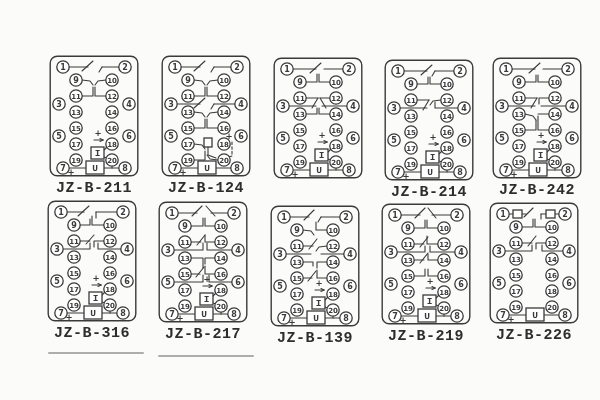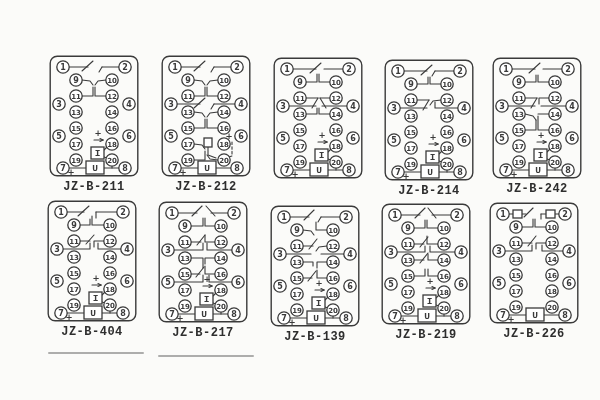--- a/index.html
+++ b/index.html
@@ -7,21 +7,21 @@
     width:600px;height:400px;overflow:hidden;position:relative;
     background:#fbfbf9;
     font-family:"Liberation Sans",sans-serif;
   }
   .sheet{position:absolute;inset:0;}
   .panel{position:absolute;}
   .panel svg{display:block;}
   .panel-label{
     width:92px;text-align:center;margin-top:2px;
     font-family:"Liberation Mono","DejaVu Sans Mono",monospace;
-    font-size:12px;letter-spacing:0.5px;color:#2e2e2e;font-weight:700;
+    font-size:15px;letter-spacing:0.5px;color:#2e2e2e;font-weight:700;
   }
   .artifact-line{
     position:absolute;height:2px;background:#6e6e6e;opacity:0.55;border-radius:2px;
   }
 </style>
 </head>
 <body style="background: rgb(251, 251, 249);">
 
 <div class="sheet">
     <div class="panel" style="left: 48px; top: 54px;">
@@ -249,21 +249,21 @@
           <circle cx="15" cy="114" r="6.2" fill="#ffffff" stroke="#3a3a3a" stroke-width="1.3"></circle>
           <text x="15" y="116.7" text-anchor="middle" font-size="8" font-weight="700" font-family="&quot;DejaVu Sans&quot;,sans-serif" fill="#3a3a3a">7</text>
         </g>
         <g>
           <circle cx="77" cy="114" r="6.2" fill="#ffffff" stroke="#3a3a3a" stroke-width="1.3"></circle>
           <text x="77" y="116.7" text-anchor="middle" font-size="8" font-weight="700" font-family="&quot;DejaVu Sans&quot;,sans-serif" fill="#3a3a3a">8</text>
         </g>
         <text x="23" y="121" text-anchor="middle" font-size="8.5" font-weight="700" font-family="&quot;DejaVu Sans&quot;,sans-serif" fill="#3a3a3a">+</text>
         <text x="69" y="85" text-anchor="middle" font-size="8.5" font-weight="700" font-family="&quot;DejaVu Sans&quot;,sans-serif" fill="#3a3a3a">+</text>
       </svg>
-      <div class="panel-label">JZ-B-212</div>
+      <div class="panel-label">JZ-B-124</div>
     </div>
     <div class="panel" style="left: 272px; top: 56px;">
       <svg width="92" height="124" viewBox="0 0 92 124">
         <rect x="2.2" y="2.2" width="87.6" height="119.6" rx="7" ry="7" fill="none" stroke="#3a3a3a" stroke-width="1.4"></rect>
         <g stroke="#3a3a3a" stroke-width="1.1" fill="none" stroke-linecap="round" stroke-linejoin="round">
           <polyline points="21,13 44,13"></polyline>
           <polyline points="38,17 49,7"></polyline>
           <polyline points="71,13 52,13"></polyline>
           <polyline points="34,26 45,26 45,18"></polyline>
           <polyline points="58,26 47,26 47,18"></polyline>
@@ -721,21 +721,21 @@
           <circle cx="15" cy="114" r="6.2" fill="#ffffff" stroke="#3a3a3a" stroke-width="1.3"></circle>
           <text x="15" y="116.7" text-anchor="middle" font-size="8" font-weight="700" font-family="&quot;DejaVu Sans&quot;,sans-serif" fill="#3a3a3a">7</text>
         </g>
         <g>
           <circle cx="77" cy="114" r="6.2" fill="#ffffff" stroke="#3a3a3a" stroke-width="1.3"></circle>
           <text x="77" y="116.7" text-anchor="middle" font-size="8" font-weight="700" font-family="&quot;DejaVu Sans&quot;,sans-serif" fill="#3a3a3a">8</text>
         </g>
         <text x="23" y="121" text-anchor="middle" font-size="8.5" font-weight="700" font-family="&quot;DejaVu Sans&quot;,sans-serif" fill="#3a3a3a">+</text>
         <text x="50" y="82" text-anchor="middle" font-size="8.5" font-weight="700" font-family="&quot;DejaVu Sans&quot;,sans-serif" fill="#3a3a3a">+</text>
       </svg>
-      <div class="panel-label">JZ-B-404</div>
+      <div class="panel-label">JZ-B-316</div>
     </div>
     <div class="panel" style="left: 157px; top: 200px;">
       <svg width="92" height="124" viewBox="0 0 92 124">
         <rect x="2.2" y="2.2" width="87.6" height="119.6" rx="7" ry="7" fill="none" stroke="#3a3a3a" stroke-width="1.4"></rect>
         <g stroke="#3a3a3a" stroke-width="1.1" fill="none" stroke-linecap="round" stroke-linejoin="round">
           <polyline points="21,13 40,13"></polyline>
           <polyline points="35,16 45,6"></polyline>
           <polyline points="71,13 54,13"></polyline>
           <polyline points="58,16 49,6"></polyline>
           <polyline points="34,26 46,26 46,18"></polyline>

